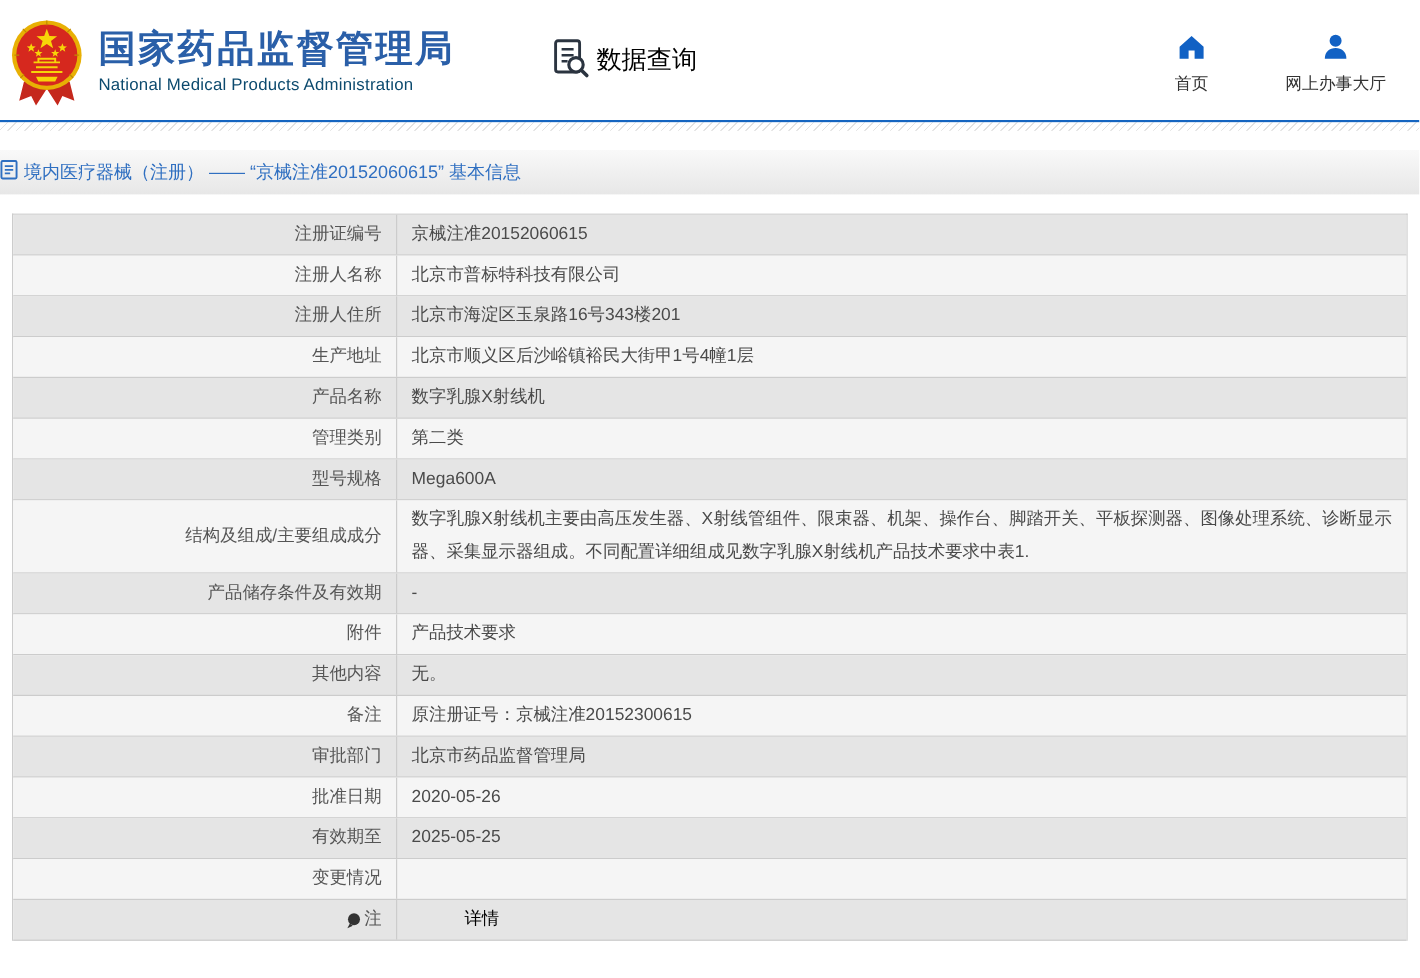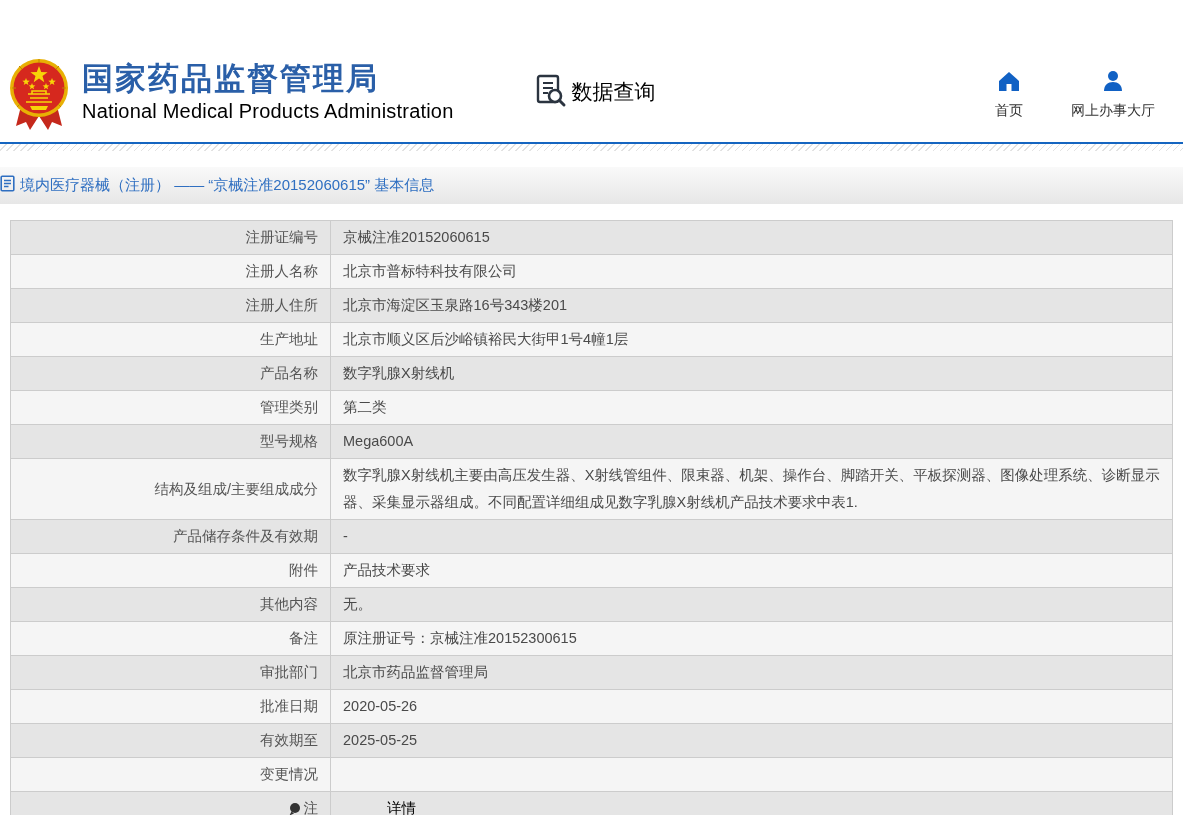--- a/index.html
+++ b/index.html
@@ -1,28 +1,28 @@
 <!DOCTYPE html>
 <html><head>
 <meta charset="utf-8">
 <style>
   * { margin:0; padding:0; box-sizing:border-box; }
   html,body { background:#ffffff; font-family:"Liberation Sans","DejaVu Sans",sans-serif; }
   .page { width:1183px; height:815px; background:#fff; overflow:hidden; }
 
   
-  .header { height:100px; display:flex; align-items:center; padding:0 28px 0 8px; background:#fff;margin-top:42px; }
+  .header { height:100px; display:flex; align-items:center; padding:0 28px 0 8px; background:#fff; }
   .logo-wrap { width:62px; height:80px; flex:0 0 auto; }
   .brand-text { margin-left:12px; }
   .brand-title { font-size:31px; font-weight:bold; color:#2a5fa8; letter-spacing:2px; line-height:36px; }
-  .brand-sub { font-size:20px; color:#000000; margin-top:3px; letter-spacing:0.2px; }
+  .brand-sub { font-size:14px; color:#0c4a6e; margin-top:3px; letter-spacing:0.2px; }
   .search-entry { display:flex; align-items:center; margin-left:78px; cursor:pointer; }
   .search-entry .dq-label { font-size:21px; color:#000000; margin-left:4px; }
   .header-spacer { flex:1; }
-  .top-nav { display:flex; gap:48px; margin-top:6px; }
+  .top-nav { display:flex; gap:64px; margin-top:6px; }
   .nav-item { display:flex; flex-direction:column; align-items:center; cursor:pointer; }
   .nav-item .nav-label { font-size:14px; color:#333; margin-top:6px; white-space:nowrap; }
 
   
   .blue-line { height:2px; background:#1565c0; }
   .hatch { height:7px; background:repeating-linear-gradient(135deg,#ffffff 0 4px,#e2e2e2 4px 5px); }
 
   
   .crumb-bar { margin-top:16px; height:37px; background:linear-gradient(180deg,#f9f9f9,#e7e7e7); display:flex; align-items:center; }
   .crumb-text { font-size:15px; color:#2f6fc1; margin-left:5px; }

